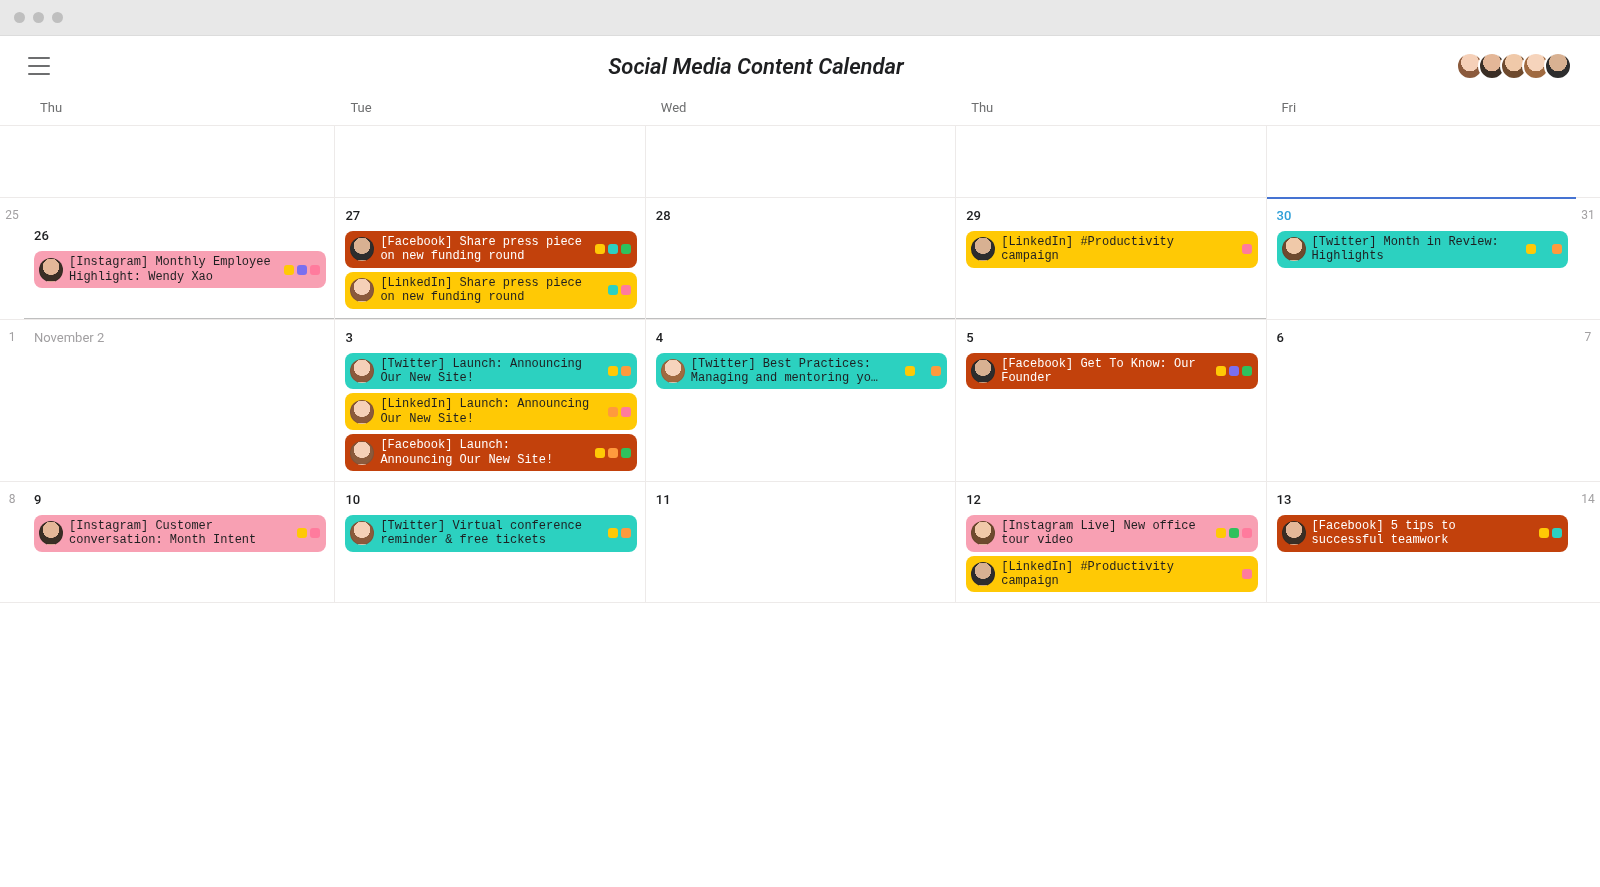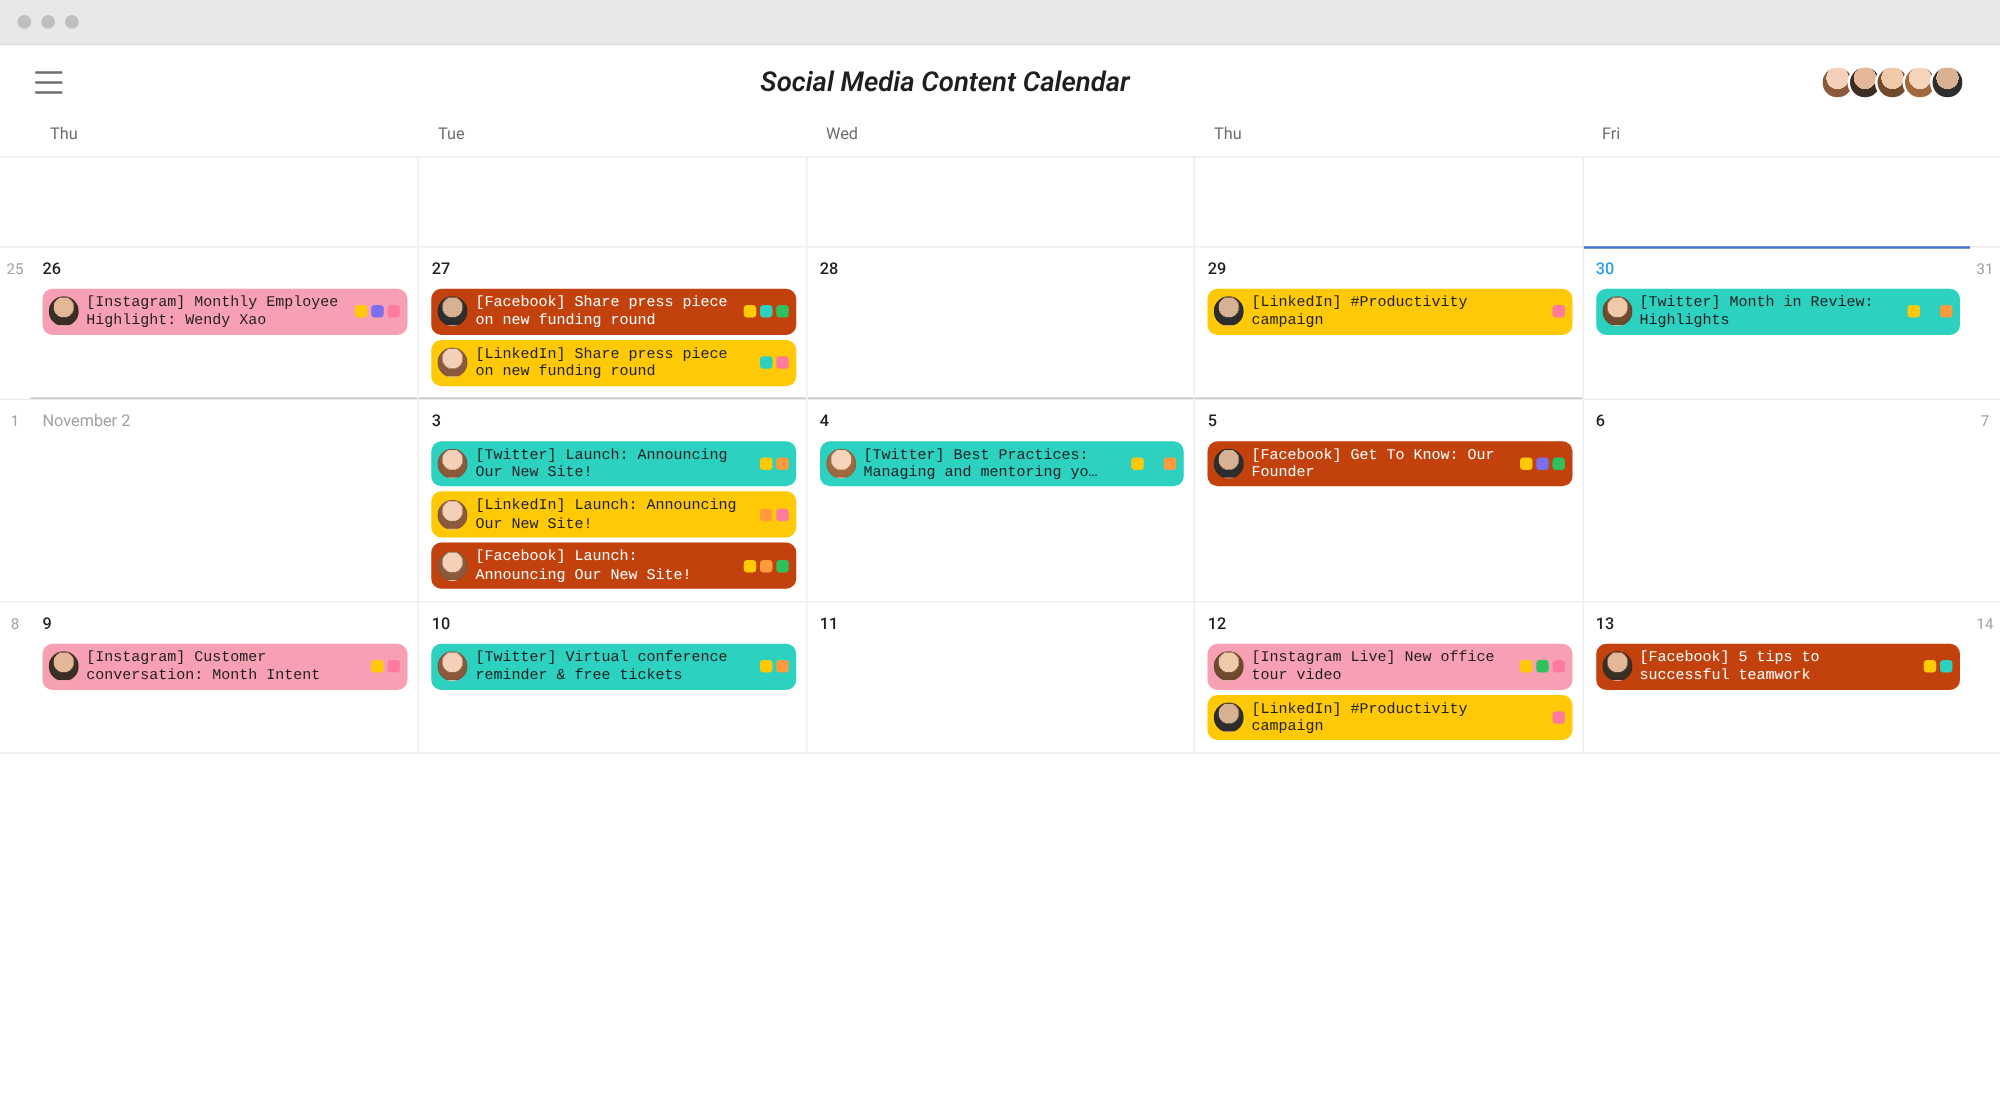--- a/index.html
+++ b/index.html
@@ -194,21 +194,21 @@
       <div class="cell">
         <div class="date-label"></div>
       </div>
       <div class="cell">
         <div class="date-label"></div>
       </div>
       <div class="gutter"></div>
     </div>
     <div class="week">
       <div class="gutter">25</div>
-      <div class="cell first-col" style="box-shadow: rgba(0, 0, 0, 0.25) 0px -1px 0px 0px inset;">
+      <div class="cell first-col" style="box-shadow: rgba(0, 0, 0, 0.25) 0px -1px 0px 0px inset; justify-content: center;">
         <div class="date-label">26</div>
         <div class="event ev-pink">
           <div class="av pB"></div>
           <div class="txt">[Instagram] Monthly Employee Highlight: Wendy Xao</div>
           <div class="tags">
             <div class="tag tg-yellow"></div>
             <div class="tag tg-purple"></div>
             <div class="tag tg-pink"></div>
           </div>
         </div>

